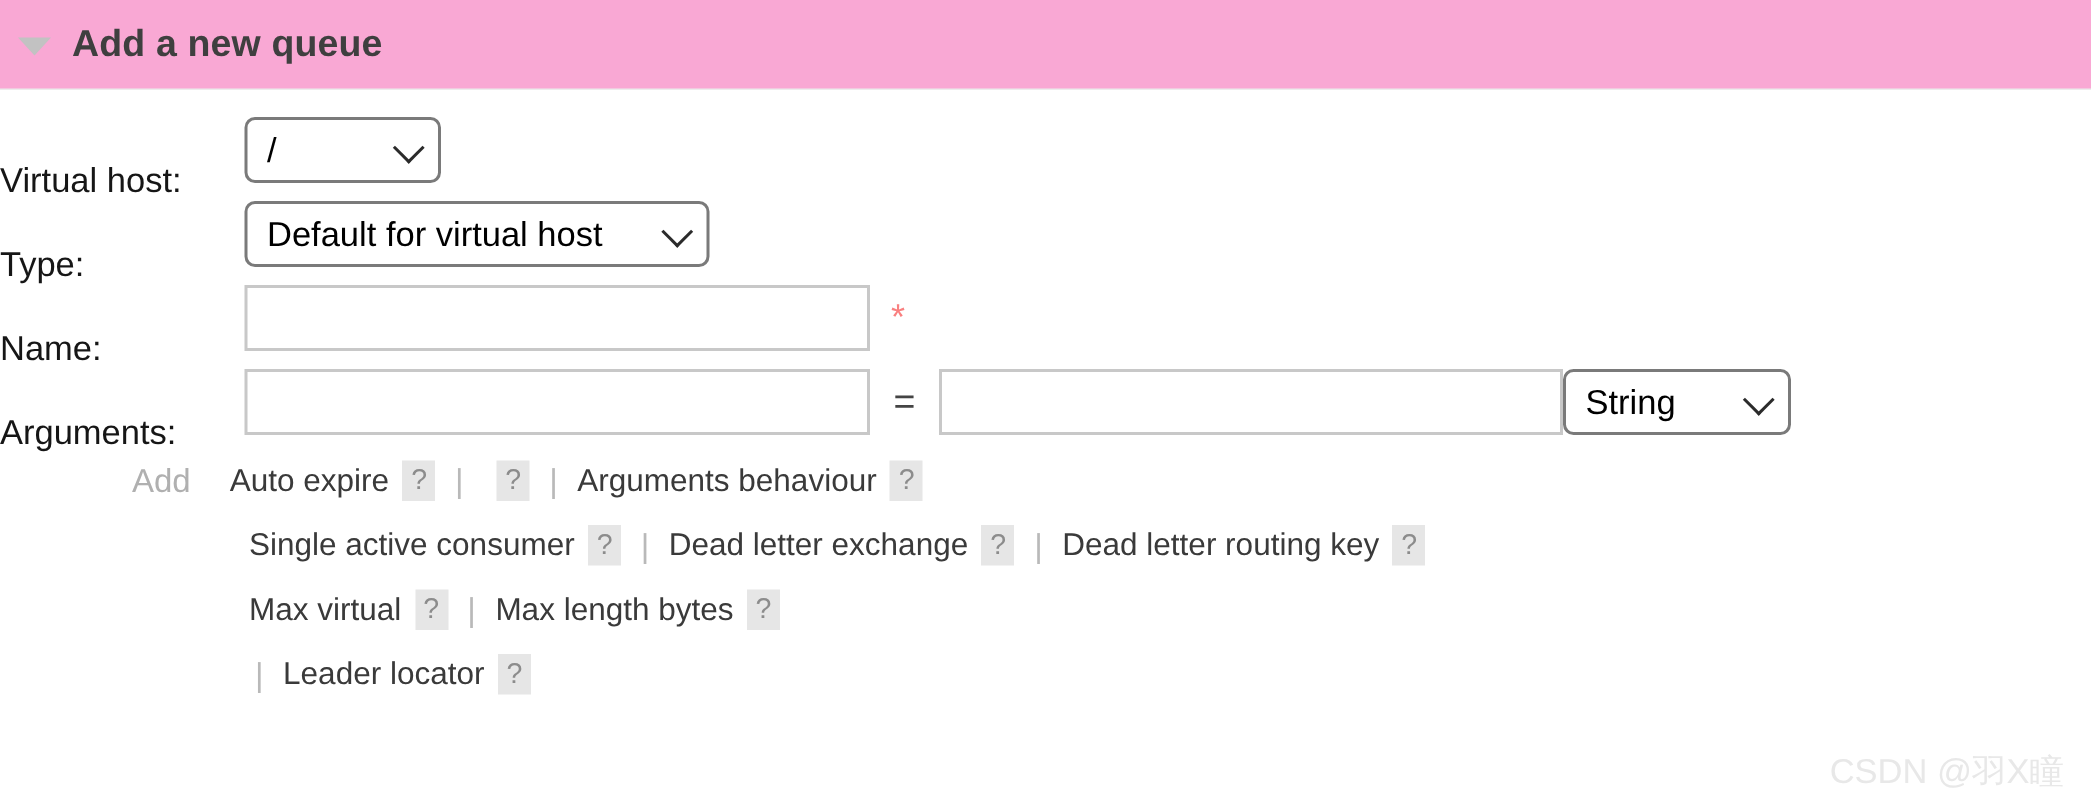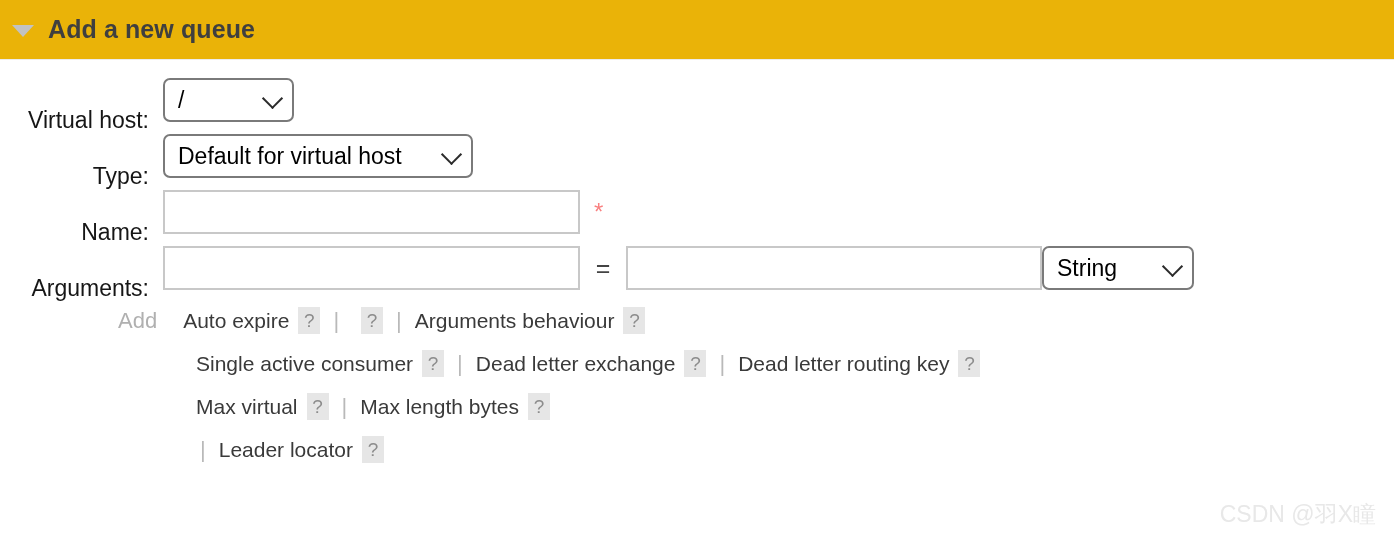--- a/index.html
+++ b/index.html
@@ -12,21 +12,21 @@
     background: #ffffff;
     font-family: "Liberation Sans", sans-serif;
     color: #1a1a1a;
     overflow: hidden;
     position: relative;
   }
 
   
   .section-header {
     height: 60px;
-    background: #eab308;
+    background: #f9a8d4;
     border-bottom: 1px solid #ececec;
     display: flex;
     align-items: center;
     padding-left: 12px;
     box-sizing: border-box;
   }
   .collapse-triangle {
     width: 0;
     height: 0;
     border-left: 11px solid transparent;
@@ -47,21 +47,20 @@
   .form {
     padding-top: 12px;
   }
   .form-row {
     display: flex;
     align-items: center;
     height: 56px;
   }
   .form-label {
     width: 163px;
-    text-align: right;
     padding-right: 14px;
     box-sizing: border-box;
     font-size: 23px;
     color: #161616;
     white-space: nowrap;
     margin-top: 40px;
   }
   .field-area {
     display: flex;
     align-items: center;
@@ -125,21 +124,21 @@
     font-size: 25px;
     color: #444;
     margin: 0 12px;
     width: 22px;
     text-align: center;
   }
   .arg-type-wrap { margin-left: 0; }
 
   
   .presets {
-    padding-left: 118px;
+    padding-left: 88px;
     padding-top: 3px;
   }
   .preset-row {
     display: flex;
     align-items: center;
     height: 43px;
     flex-wrap: nowrap;
   }
   .add-btn {
     color: #b0b0b0;

